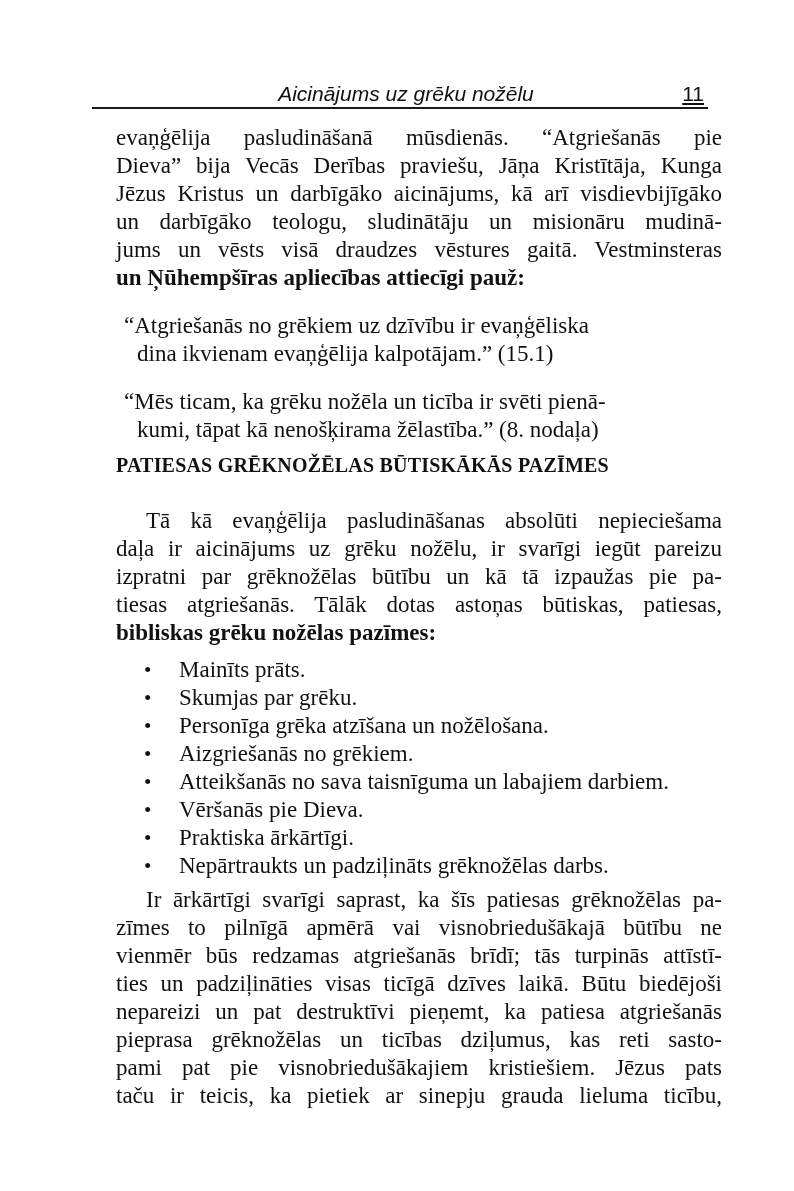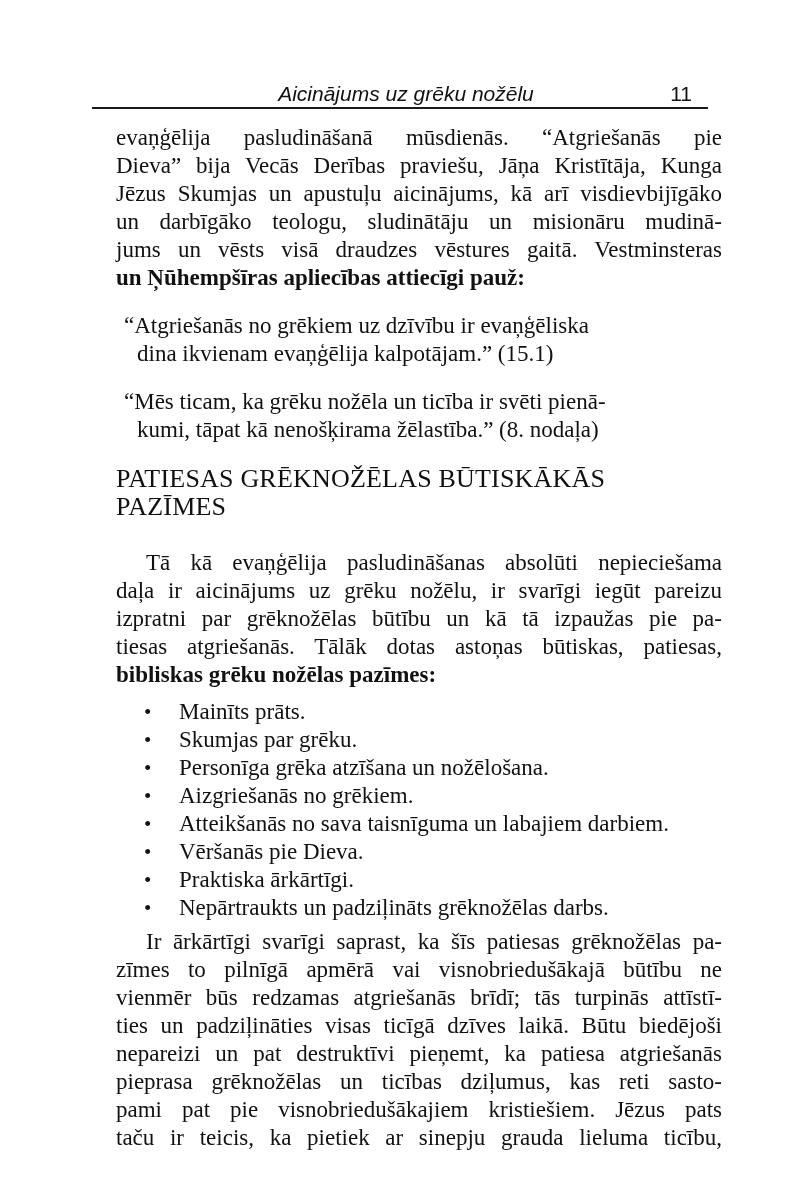--- a/index.html
+++ b/index.html
@@ -25,23 +25,24 @@
     line-height: 24px;
   }
   .header-title {
     position: absolute;
     left: 12px; right: 0;
     text-align: center;
     font-style: italic;
   }
   .header-pagenum {
     position: absolute;
-    right: 16px;
+    right: 4px;
     top: 0;
     font-style: normal;
+    text-decoration: underline;
   }
   .header-rule {
     position: absolute;
     top: 107px;
     left: 92px;
     width: 616px;
     height: 0;
     border-top: 2px solid #1a1a1a;
   }
   
@@ -66,23 +67,23 @@
   .line.first-indent { padding-left: 30px; }
   
   .quote-block { margin-top: 20px; margin-left: 8px; }
   .quote-block .line {
     text-align: left;
     text-align-last: left;
   }
   .quote-block .line.cont { padding-left: 13px; }
   
   .section-heading {
-    margin-top: 21px;
-    font-weight: 400;
-    font-size: 26px;
+    margin-top: 7px;
+    font-weight: 700;
+    font-size: 20px;
     line-height: 28px;
     letter-spacing: 0.2px;
   }
   .para { margin-top: 0; }
   .para.after-heading { margin-top: 28px; }
   .para.final { margin-top: 6px; }
   
   .bullet-list { margin-top: 9px; margin-bottom: 0; }
   .bullet-row {
     display: flex;
@@ -105,21 +106,21 @@
     <div class="header-title">Aicinājums uz grēku nožēlu</div>
     <div class="header-pagenum">11</div>
   </div>
   <div class="header-rule"></div>
 
   <div class="body-col">
 
     <div class="para">
       <div class="line">evaņģēlija pasludināšanā mūsdienās. “Atgriešanās pie</div>
       <div class="line">Dieva” bija Vecās Derības praviešu, Jāņa Kristītāja, Kunga</div>
-      <div class="line">Jēzus Skumjas un apustuļu aicinājums, kā arī visdievbijīgāko</div>
+      <div class="line">Jēzus Kristus un darbīgāko aicinājums, kā arī visdievbijīgāko</div>
       <div class="line">un darbīgāko teologu, sludinātāju un misionāru mudinā-</div>
       <div class="line">jums un vēsts visā draudzes vēstures gaitā. Vestminsteras</div>
       <div class="line left-last">un Ņūhempšīras apliecības attiecīgi pauž:</div>
     </div>
 
     <div class="quote-block">
       <div class="line">“Atgriešanās no grēkiem uz dzīvību ir evaņģēliska</div>
       <div class="line cont">dina ikvienam evaņģēlija kalpotājam.” (15.1)</div>
     </div>
 

